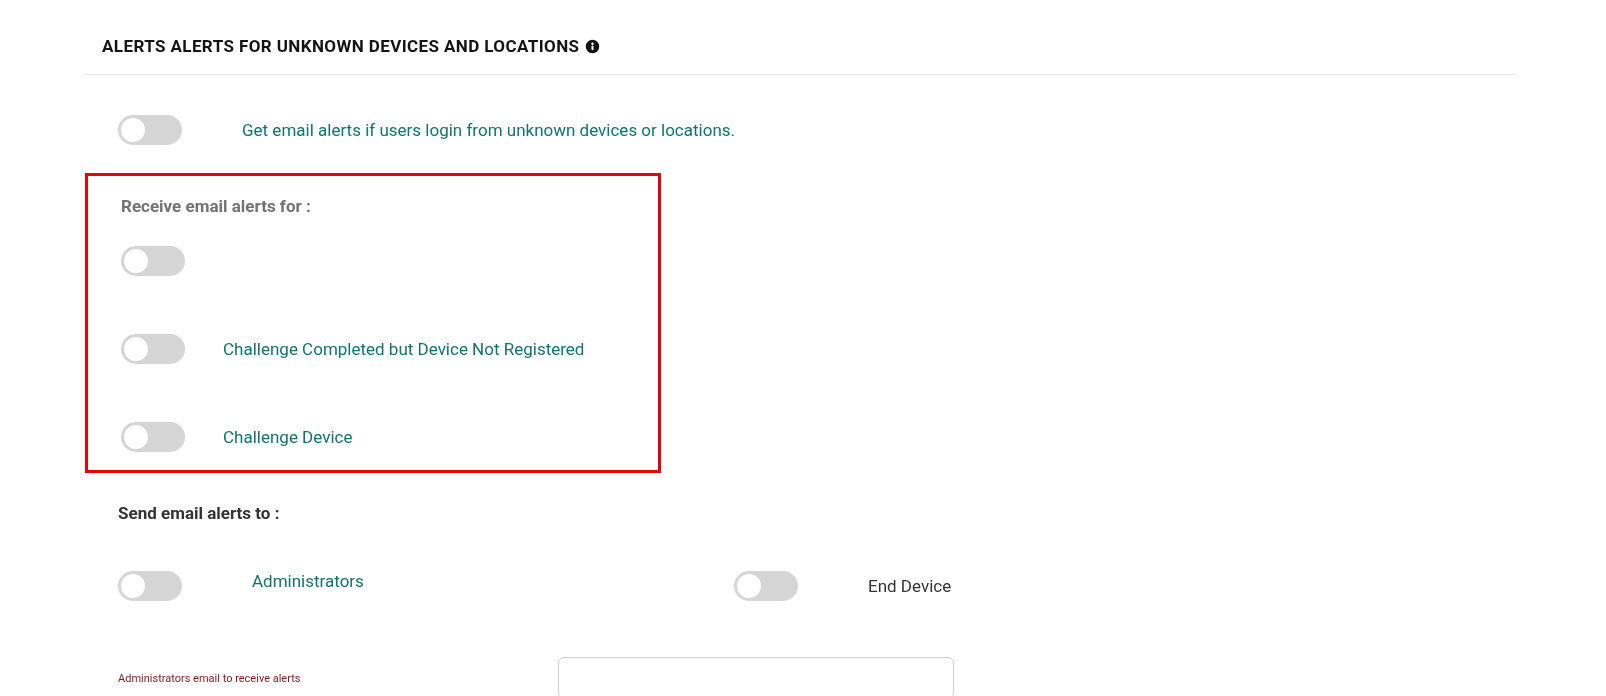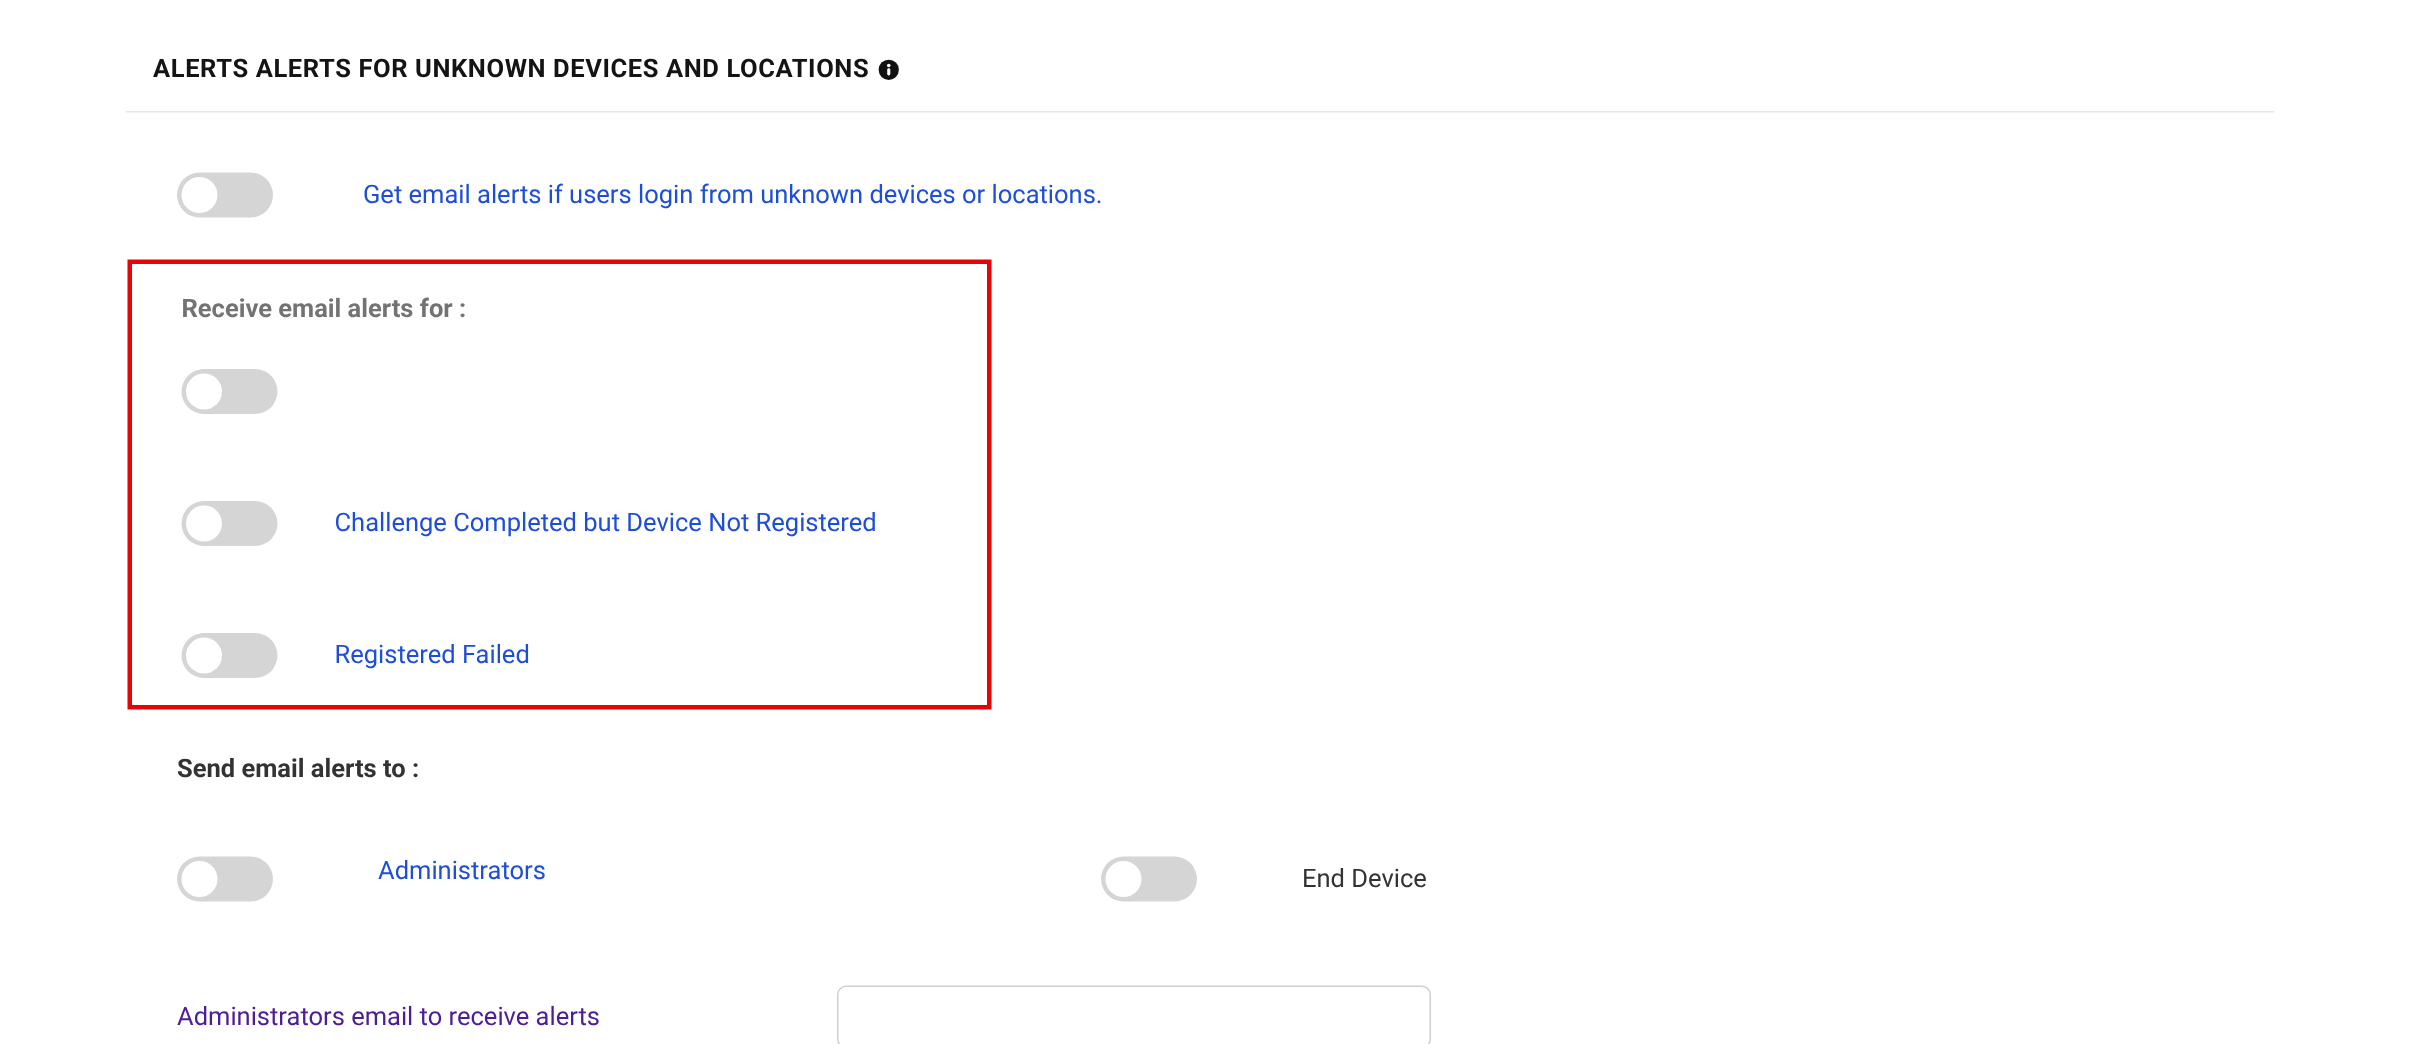--- a/index.html
+++ b/index.html
@@ -57,21 +57,21 @@
     position: absolute;
     top: 3px;
     left: 3px;
     width: 24px;
     height: 24px;
     background: #fff;
     border-radius: 50%;
   }
   .row-text {
     font-size: 17px;
-    color: #1d4ed8;
+    color: #0f766e;
     margin-left: 60px;
   }
   .row-text.tight {
     margin-left: 38px;
   }
   .row-text.admins {
     margin-left: 70px;
   }
   .box {
     border: 3px solid #e40505;
@@ -99,22 +99,22 @@
     align-items: center;
   }
   .col-left { width: 616px; display: flex; align-items: flex-start; }
   .col-right { display: flex; align-items: center; }
   .admin-email-row {
     display: flex;
     align-items: center;
     margin-top: 56px;
   }
   .admin-email-label {
-    font-size: 17px;
-    color: #4c1d95;
+    font-size: 11px;
+    color: #7f1d1d;
     width: 440px;
   }
   .email-input {
     width: 396px;
     height: 42px;
     border: 1px solid #cfcfcf;
     border-radius: 6px;
     padding: 6px 10px;
     font-size: 15px;
   }
@@ -159,21 +159,21 @@
       <div class="row">
         <div class="toggle">
             <div class="knob"></div>
           </div>
         <span class="row-text tight">Challenge Completed but Device Not Registered</span>
       </div>
       <div class="row">
         <div class="toggle">
             <div class="knob"></div>
           </div>
-        <span class="row-text tight">Registered Failed</span>
+        <span class="row-text tight">Challenge Device</span>
       </div>
     </div>
 
     <div class="send-to-heading">Send email alerts to :</div>
 
     <div class="two-col">
       <div class="col-left">
         <div class="toggle">
             <div class="knob"></div>
           </div>

